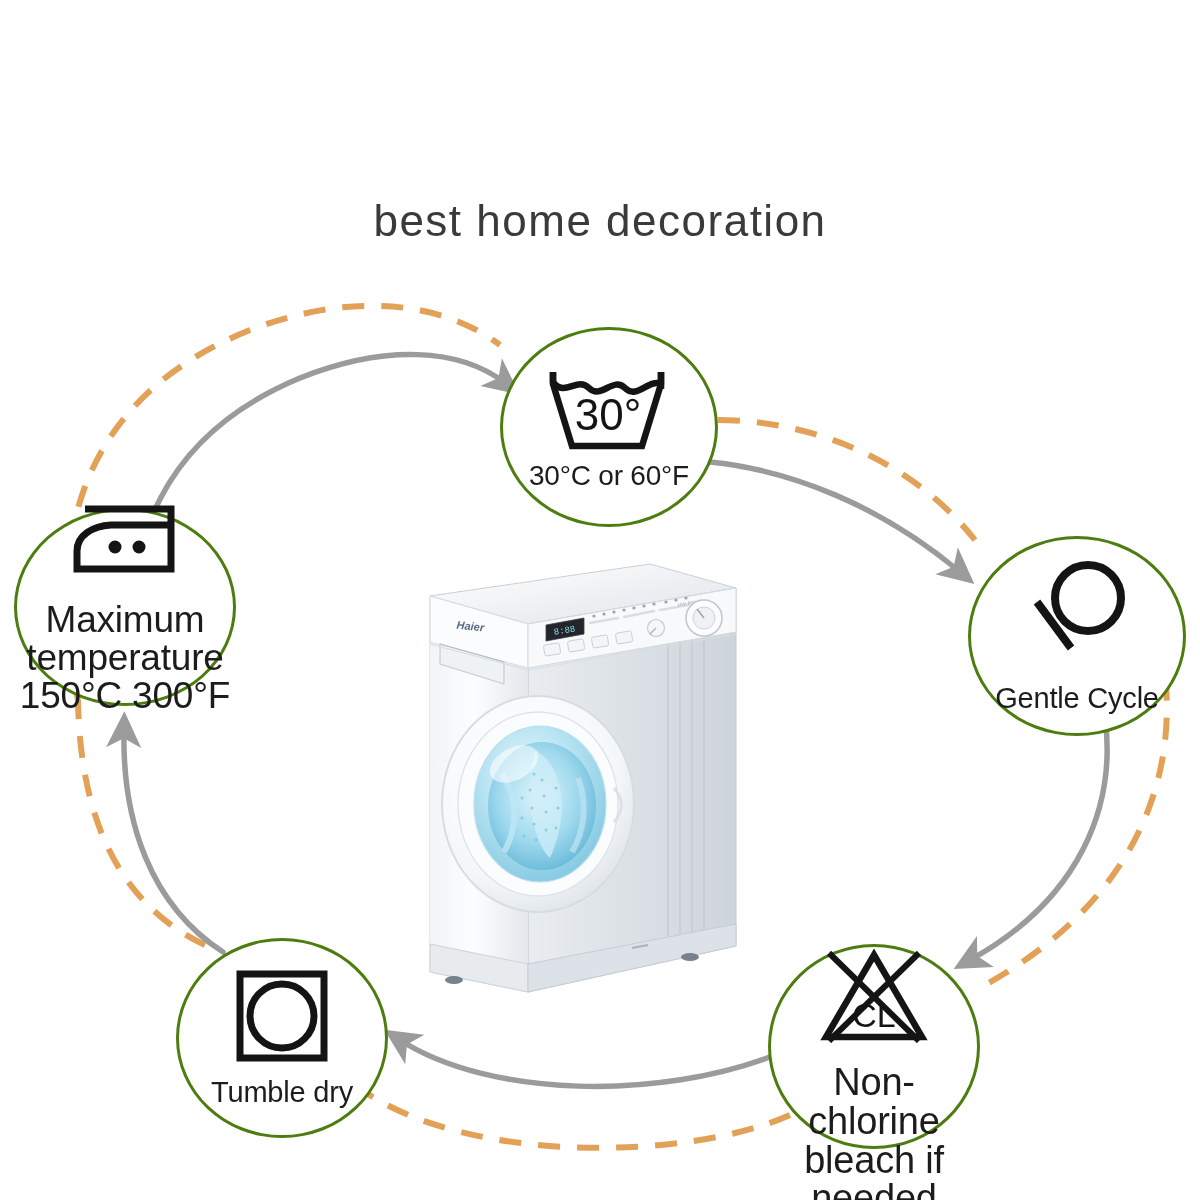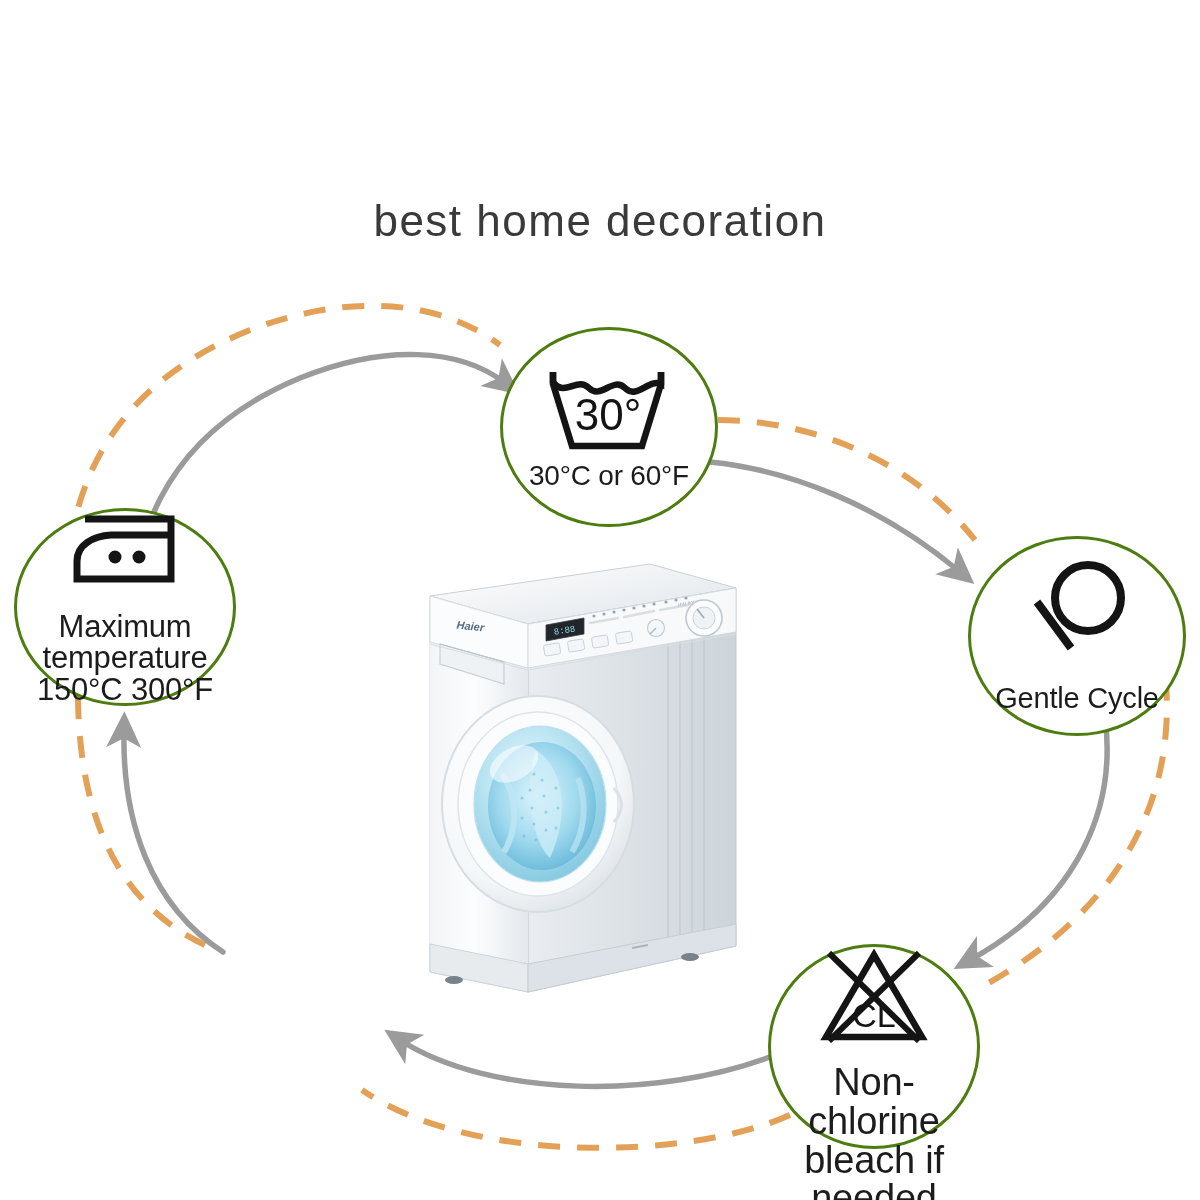--- a/index.html
+++ b/index.html
@@ -65,21 +65,21 @@
   #node-wash  {left:500px; top:327px; width:218px; height:200px;}
   #node-gentle{left:968px; top:536px; width:218px; height:200px;gap:12px;}
   #node-bleach{left:768px; top:944px; width:212px; height:205px;justify-content:space-between;}
   #node-tumble{left:176px; top:938px; width:212px; height:200px;}
   #node-iron  {left:14px;  top:508px; width:222px; height:198px;}
 
   #node-wash   .caption{margin-top:2px;font-size:28px;}
   #node-gentle .caption{margin-top:10px;font-size:29px;}
   #node-bleach .caption{margin-top:16px;font-size:38px;}
   #node-tumble .caption{margin-top:10px;font-size:29px;}
-  #node-iron   .caption{margin-top:18px;font-size:31px;}
+  #node-iron   .caption{margin-top:18px;font-size:37px;}
 
   
   #washer{position:absolute;left:418px;top:552px;width:330px;height:470px;z-index:3;}
 </style>
 </head>
 <body>
 
 <div id="stage">
 
   <div class="subtitle">best home decoration</div>
@@ -146,20 +146,29 @@
         <text x="59" y="80" text-anchor="middle" font-family="'Liberation Sans','DejaVu Sans',sans-serif" font-size="34" font-weight="400" fill="#141414">CL</text>
         <line x1="14" y1="6" x2="104" y2="94" stroke="#141414" stroke-width="6"></line>
         <line x1="104" y1="6" x2="14" y2="94" stroke="#141414" stroke-width="6"></line>
       </svg>
     </span>
     <span class="caption">Non-chlorine
 bleach if
 needed</span>
   </div>
 
+  <div class="node" id="node-tumble">
+    <span class="glyph">
+      <svg width="98" height="96" viewBox="0 0 98 96">
+        <rect x="7" y="6" width="84" height="84" fill="none" stroke="#141414" stroke-width="7"></rect>
+        <circle cx="49" cy="48" r="32" fill="none" stroke="#141414" stroke-width="7"></circle>
+      </svg>
+    </span>
+    <span class="caption">Tumble dry</span>
+  </div>
 
   <div class="node" id="node-iron">
     <span class="glyph">
       <svg width="132" height="80" viewBox="0 0 132 80">
         <path d="M26,10 L112,10 L112,70 L18,70 L18,52 C18,36 34,27 52,26 L112,26" fill="none" stroke="#141414" stroke-width="7" stroke-linejoin="miter"></path>
         <circle cx="56" cy="48" r="6.5" fill="#141414"></circle>
         <circle cx="80" cy="48" r="6.5" fill="#141414"></circle>
       </svg>
     </span>
     <span class="caption">Maximum

